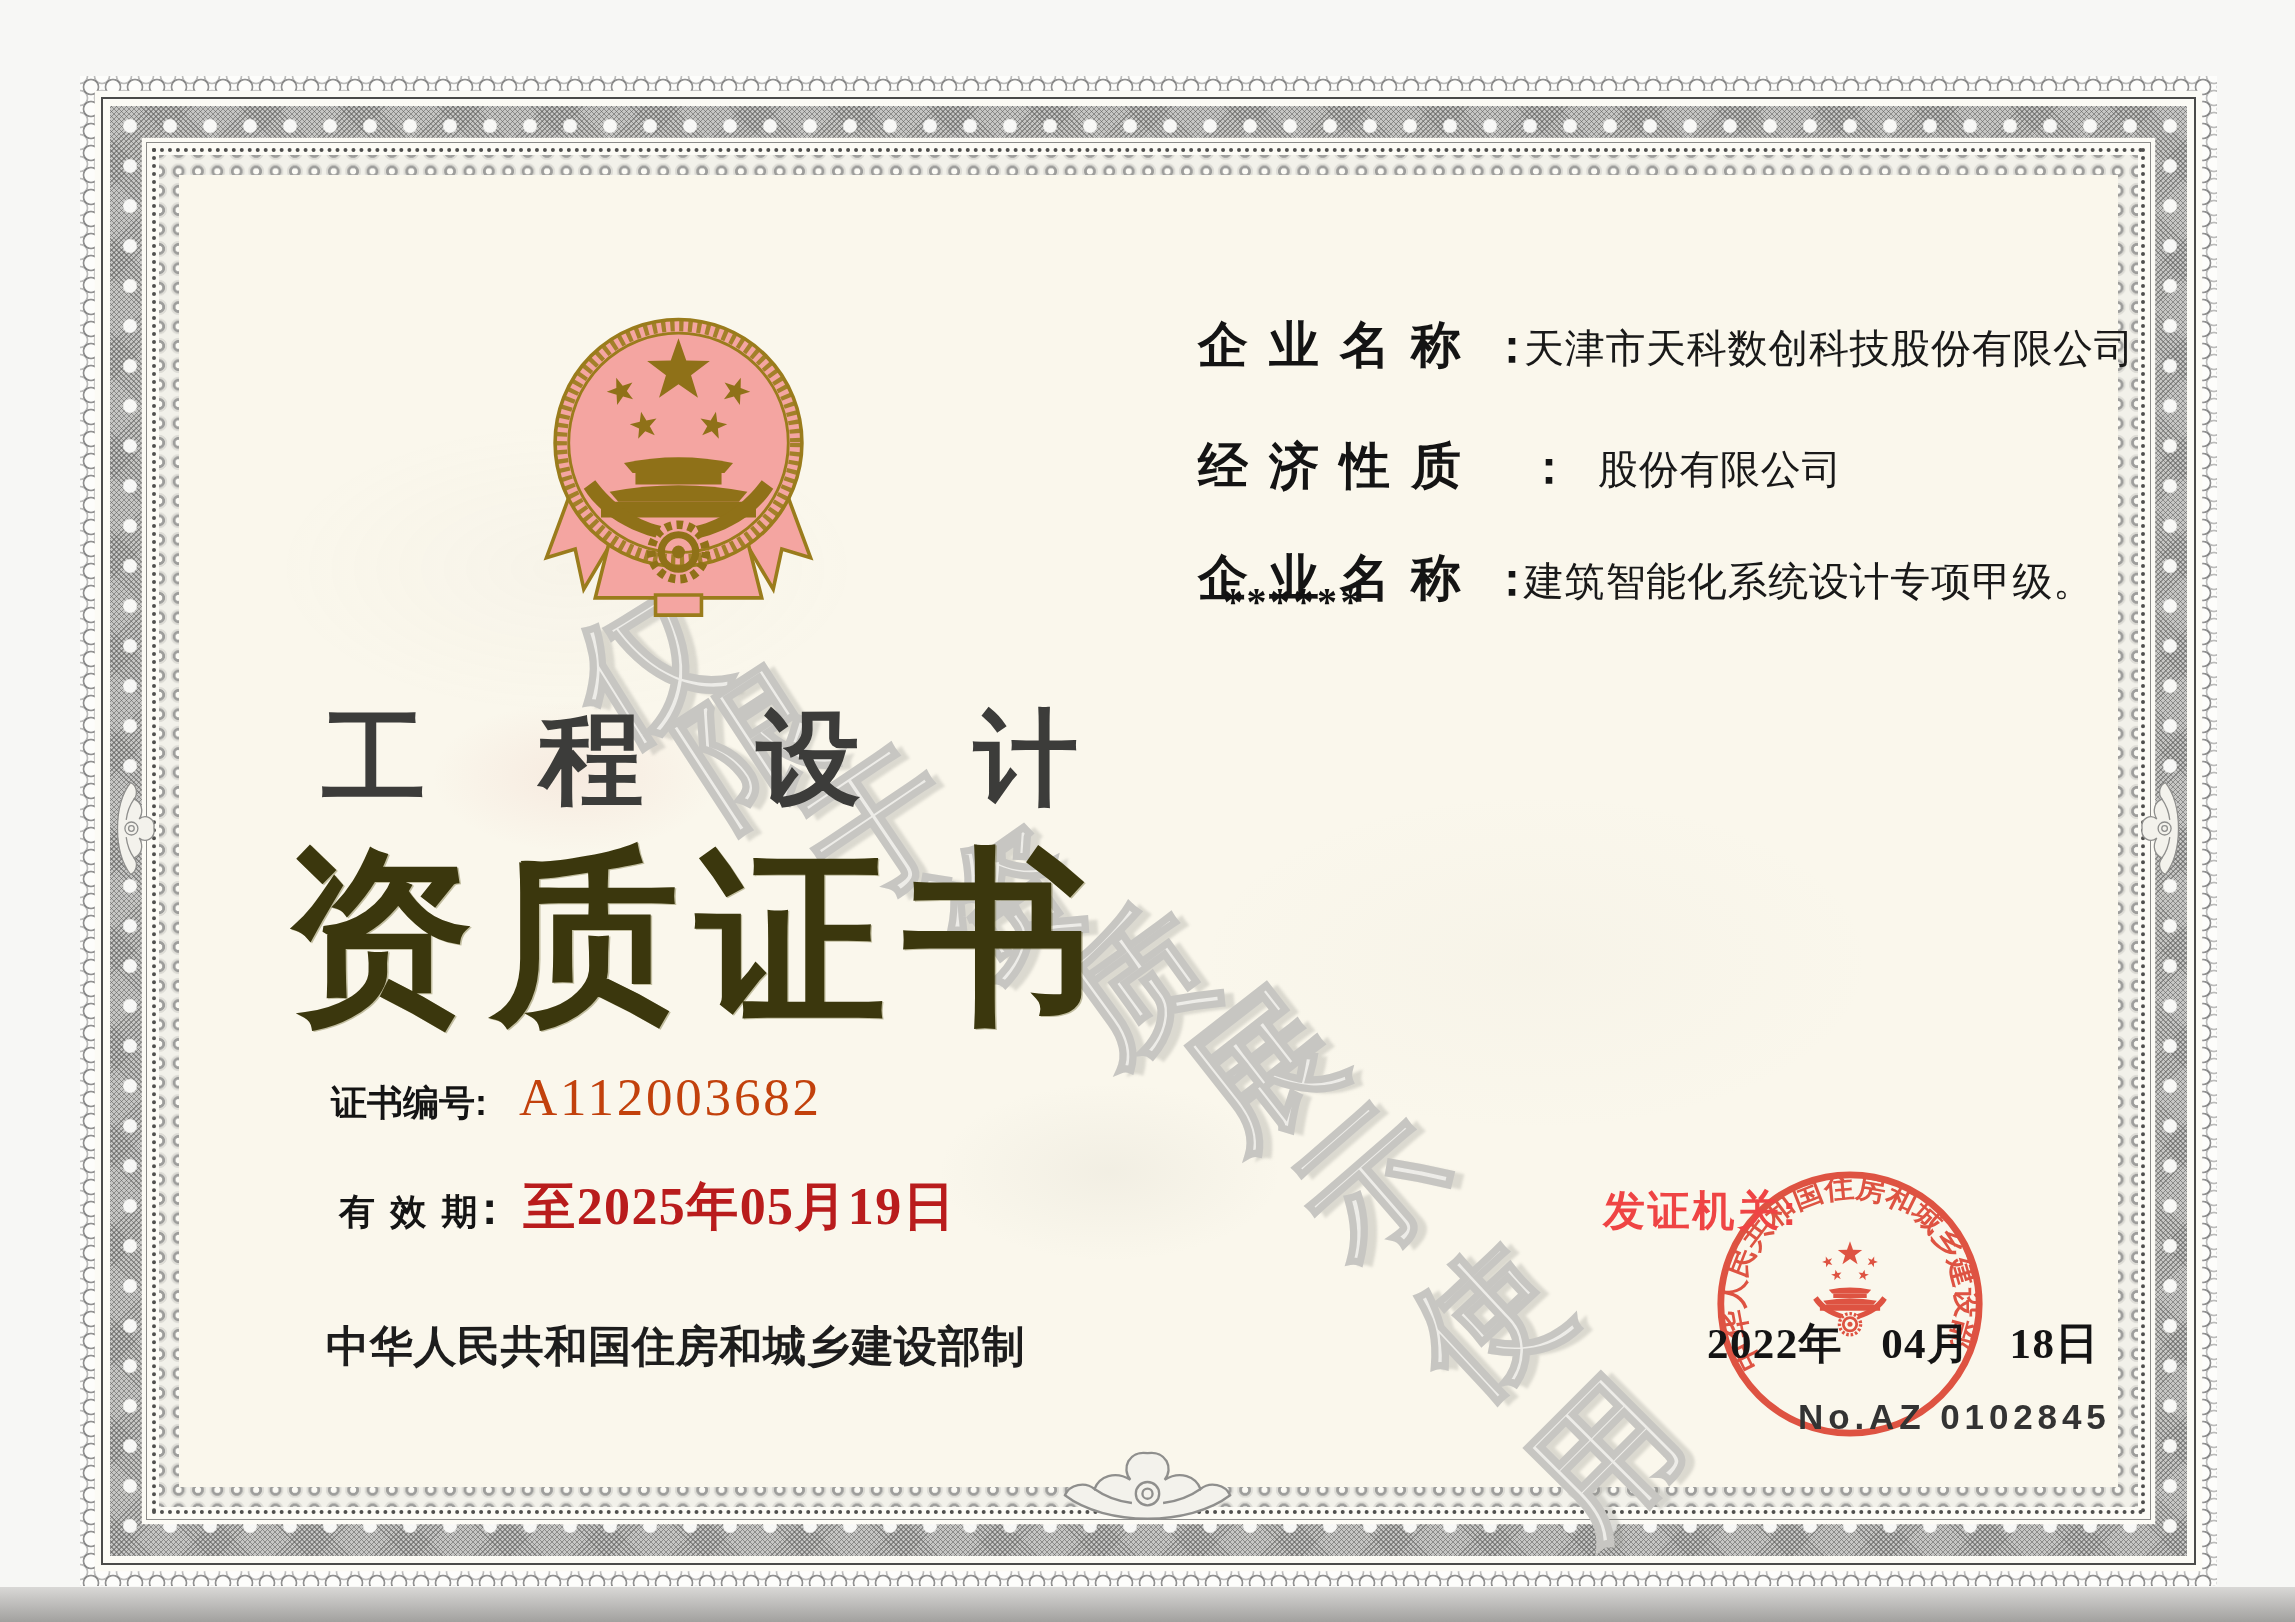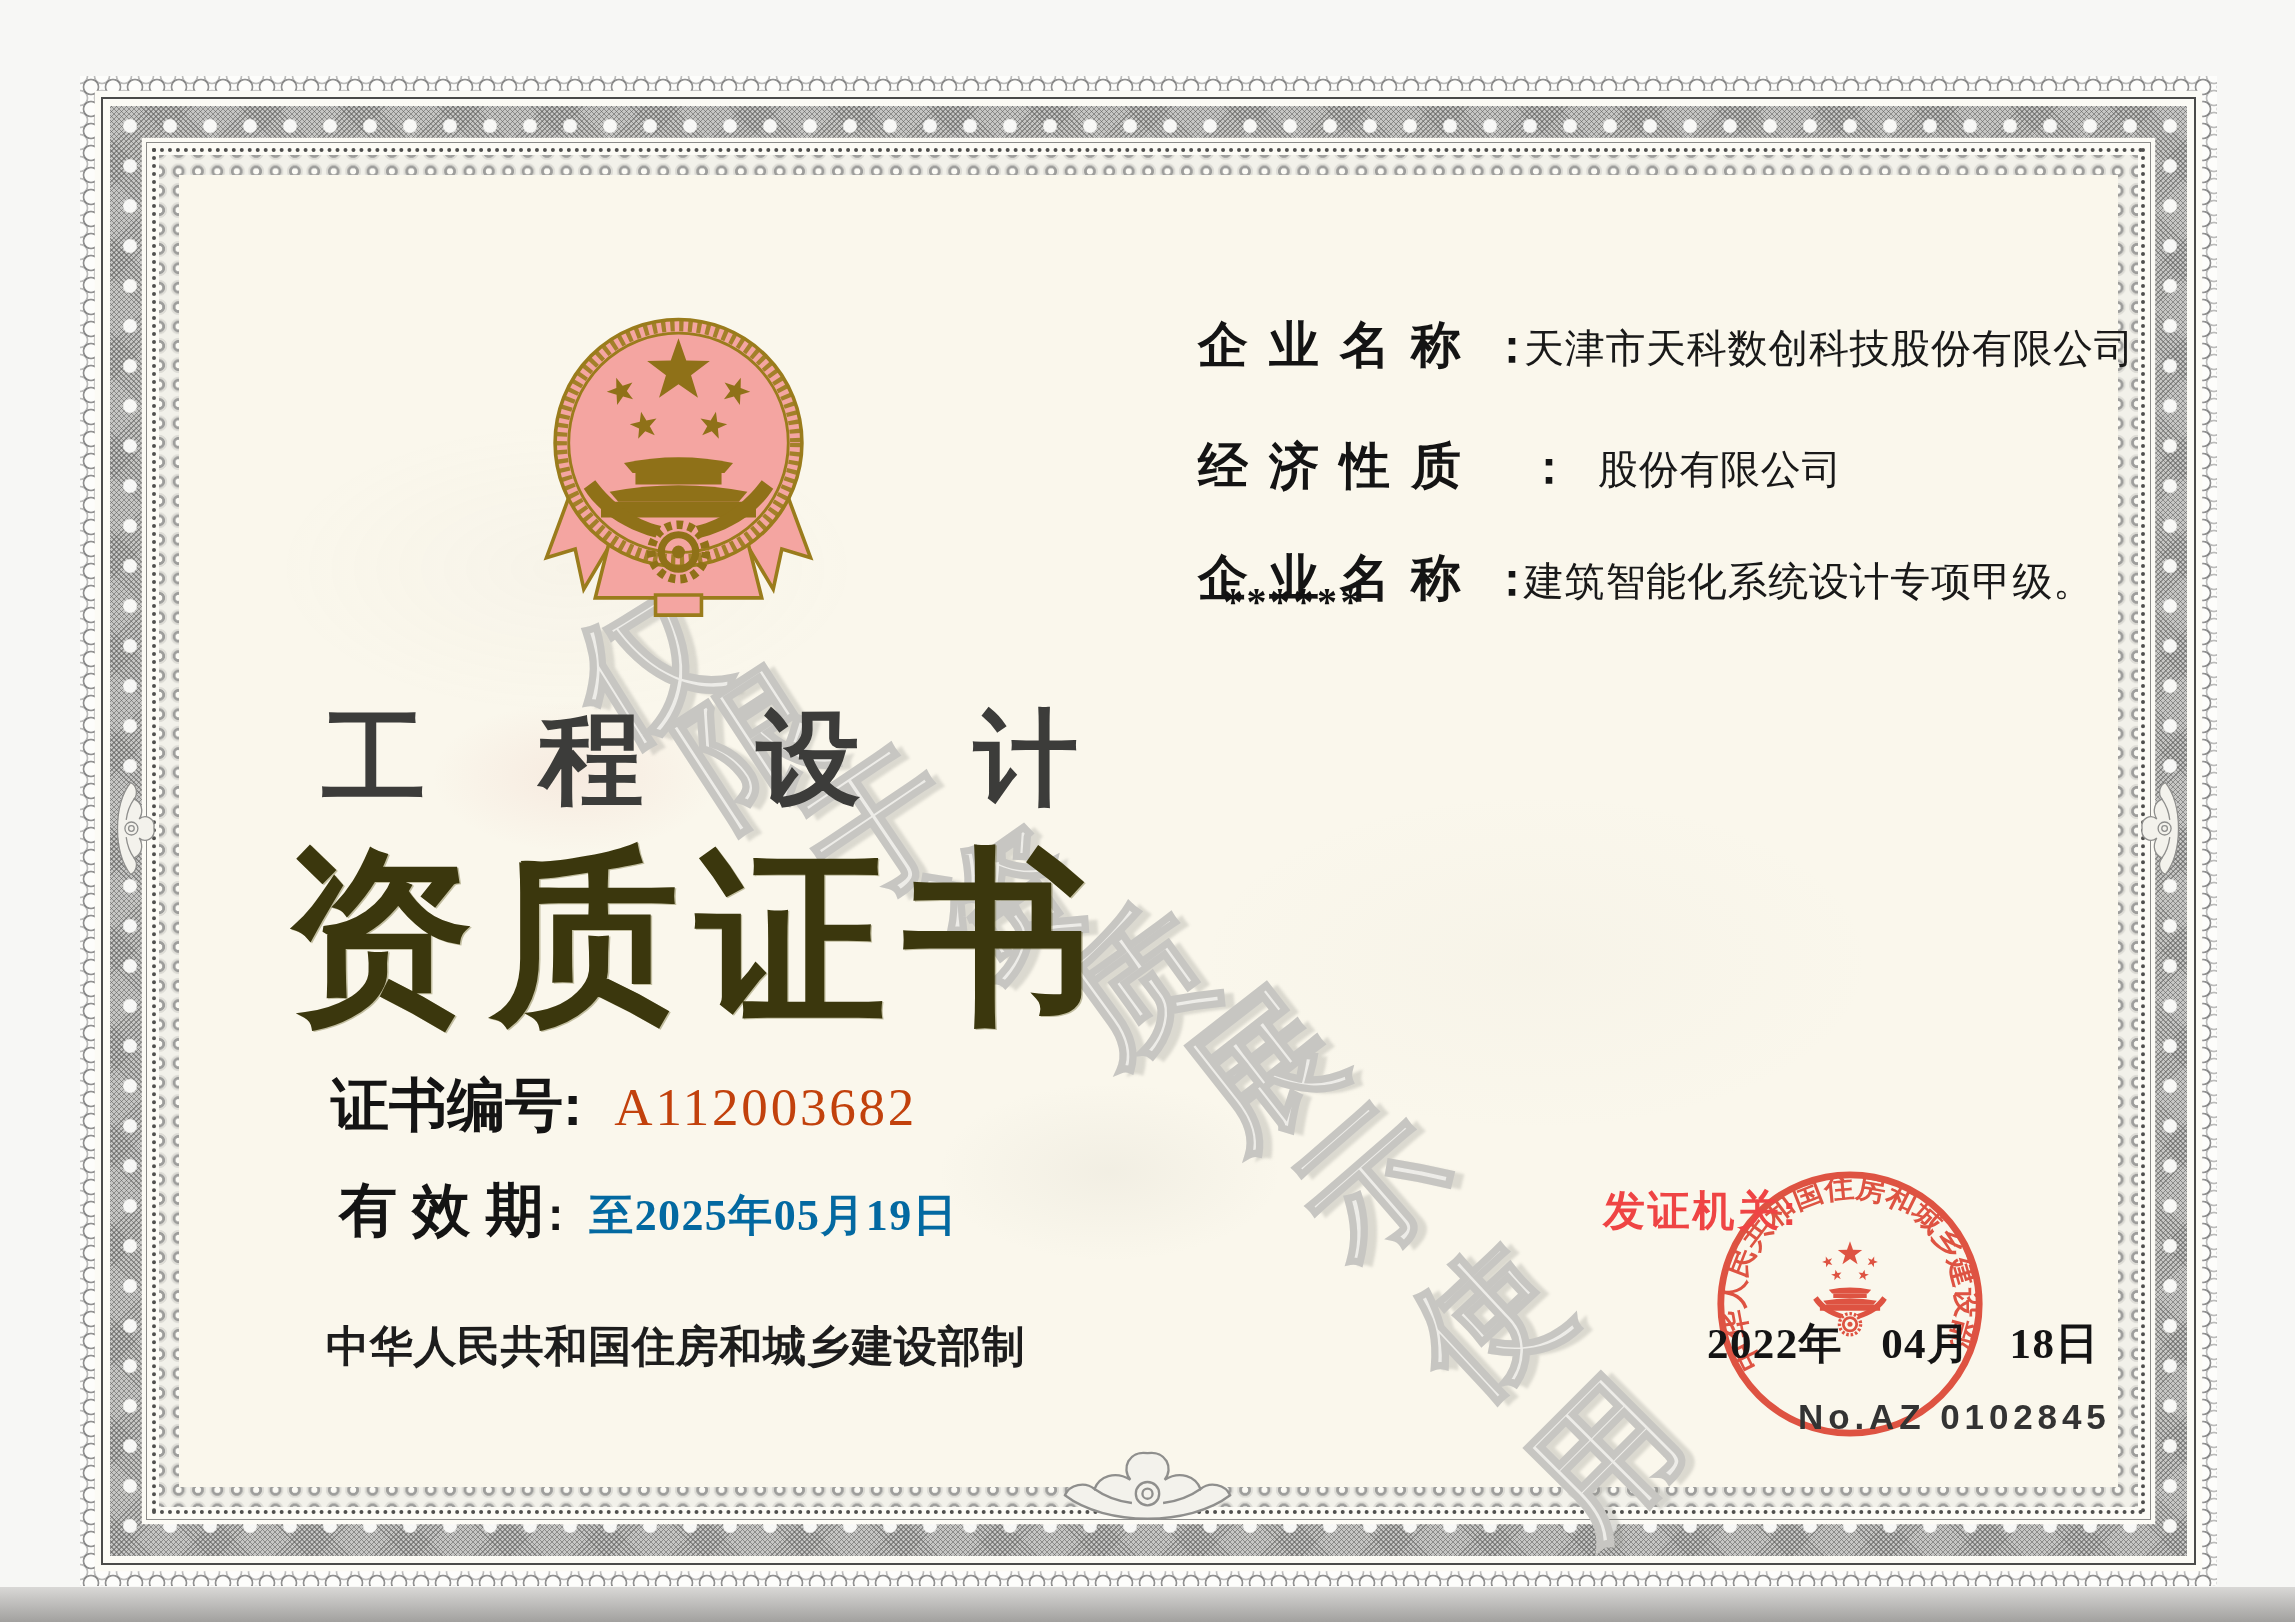--- a/index.html
+++ b/index.html
@@ -70,26 +70,26 @@
   .row-value{font-size:40px;color:#191919;white-space:nowrap;letter-spacing:0.7px;}
   .asterisks{left:1223px;top:578px;font-size:40px;font-weight:bold;letter-spacing:3.5px;color:#111;}
 
   .title1{left:322px;top:706px;width:756px;display:flex;justify-content:space-between;
       font-family:"Liberation Sans",sans-serif;font-weight:bold;font-size:104px;line-height:1;color:#3c3c3a;}
   .title2{left:284px;top:845px;width:808px;display:flex;justify-content:space-between;
       font-weight:bold;font-size:189px;line-height:1;color:#3b370d;
       text-shadow:1.4px 1.4px 0 rgba(90,84,20,.35);}
 
   .certno-row{left:331px;top:1067px;display:flex;align-items:baseline;}
-  .certno-label,.valid-label{font-family:"Liberation Sans",sans-serif;font-weight:bold;font-size:58px;color:#141414;white-space:nowrap;}
+  .certno-label,.valid-label{font-family:"Liberation Sans",sans-serif;font-weight:bold;font-size:36px;color:#141414;white-space:nowrap;}
   .valid-label{letter-spacing:15.3px;}
   .certno-value{font-size:53px;letter-spacing:2.8px;color:#c2410c;margin-left:32px;}
   .valid-row{left:331px;top:1172px;display:flex;align-items:baseline;margin-left:8px;}
   .valid-colon{font-family:"Liberation Sans",sans-serif;font-weight:bold;font-size:46px;margin-left:-11px;}
-  .valid-value{font-size:44px;font-weight:bold;color:#0369a1;margin-left:26px;letter-spacing:1.4px;}
+  .valid-value{font-size:52px;font-weight:bold;color:#b91c1c;margin-left:26px;letter-spacing:1.4px;}
 
   .maker{left:326px;top:1318px;font-family:"Liberation Sans",sans-serif;font-weight:bold;
       font-size:43px;letter-spacing:0.7px;color:#1d1d1d;}
 
   .issuer-label{left:1603px;top:1183px;font-family:"Liberation Sans",sans-serif;font-weight:bold;
       font-size:42px;letter-spacing:2.8px;color:#ef4444;z-index:5;}
   .seal{position:absolute;left:1714px;top:1168px;width:272px;height:272px;z-index:4;}
   .issue-date{left:1707px;top:1315px;font-weight:bold;font-size:43px;color:#141414;
       word-spacing:26px;letter-spacing:1.4px;z-index:5;}
   .seal-no{left:1798px;top:1397px;font-family:"Liberation Sans",sans-serif;font-weight:bold;

